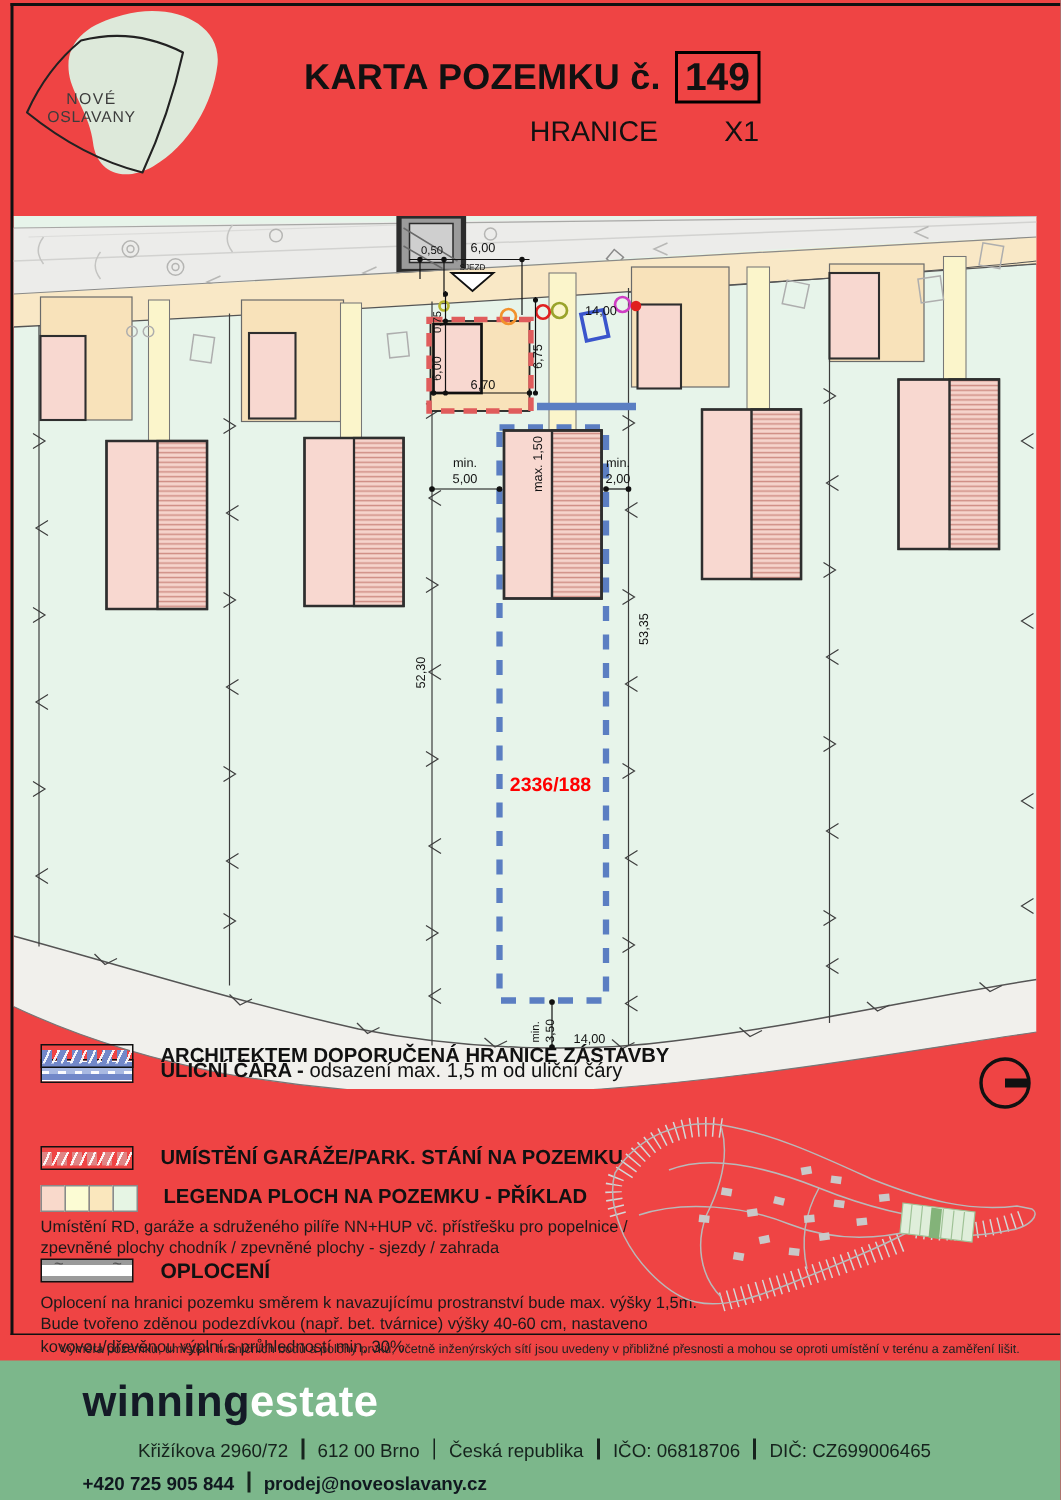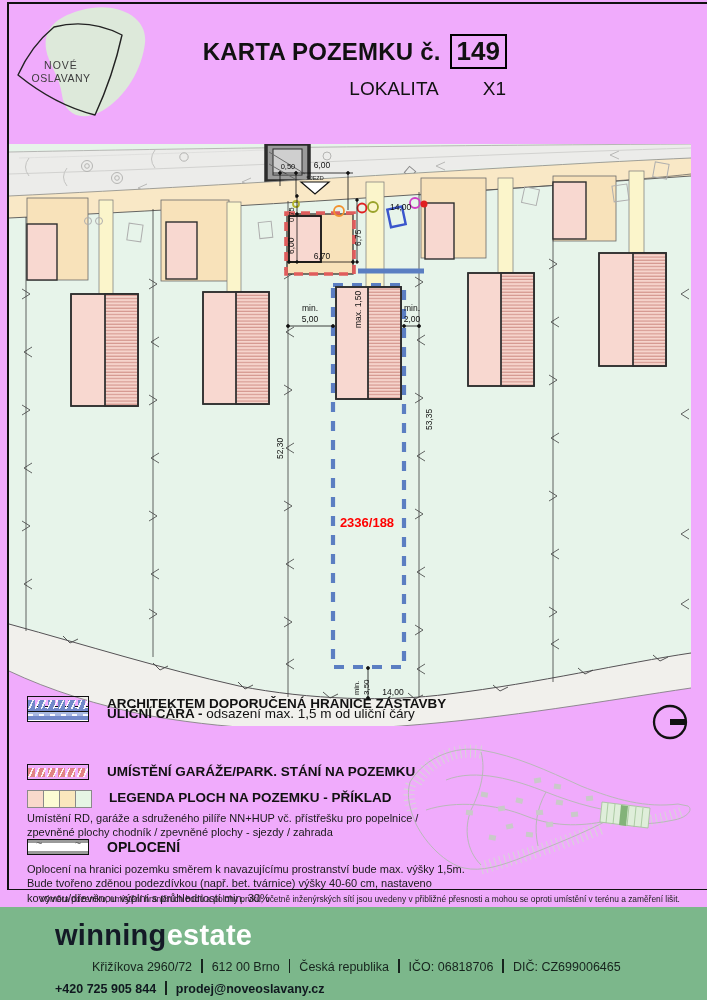--- a/index.html
+++ b/index.html
@@ -1,16 +1,16 @@
 <!DOCTYPE html>
 <html><head>
 <meta charset="utf-8">
 <style>
   html,body{margin:0;padding:0;background:#888;}
-  .page{position:relative;width:707px;height:1000px;background:#f0abfc;overflow:hidden;
+  .page{position:relative;width:707px;height:1000px;background:#ef4444;overflow:hidden;
         font-family:"Liberation Sans", sans-serif;color:#111;}
   
   .frame-top{position:absolute;top:2px;left:7px;right:0;height:2px;background:#111;}
   .frame-left{position:absolute;top:2px;left:7px;width:2px;height:888px;background:#111;}
   .frame-bottom{position:absolute;top:889px;left:7px;right:0;height:1.4px;background:#111;}
 
   
   .logo-wrap{position:absolute;left:16px;top:6px;width:165px;height:115px;}
   .logo-text{position:absolute;left:0;top:0;width:100%;height:100%;}
   .header-title{position:absolute;top:34px;right:200px;display:flex;align-items:center;gap:9px;}
@@ -73,21 +73,21 @@
       <path d="M38,21 Q73,12 106,29 Q97,70 79,109 Q39,99 2,69 Q15,40 38,21 Z" fill="none" stroke="#222" stroke-width="1.4" stroke-linejoin="round"></path>
       <text x="45" y="63" text-anchor="middle" font-size="10.5" letter-spacing="1" fill="#3c3c3c">NOVÉ</text>
       <text x="45" y="75.5" text-anchor="middle" font-size="10.5" letter-spacing=".5" fill="#3c3c3c">OSLAVANY</text>
     </svg>
   </div>
   <div class="header-title">
     <h1>KARTA POZEMKU č.</h1>
     <span class="num-box">149</span>
   </div>
   <div class="header-sub">
-    <span>LOKALITA</span>
+    <span>HRANICE</span>
     <span>X1</span>
   </div>
 
   <div class="plan">
   <svg width="682" height="582" viewBox="0 0 682 582">
     <defs>
       <pattern id="hh" width="6" height="3.2" patternUnits="userSpaceOnUse">
         <rect width="6" height="3.2" fill="#f6d4cc"></rect>
         <line x1="0" y1="1" x2="6" y2="1" stroke="#cf8d84" stroke-width="1"></line>
       </pattern>

